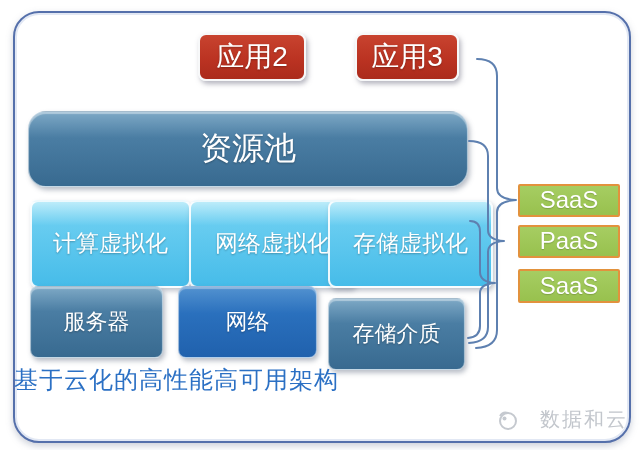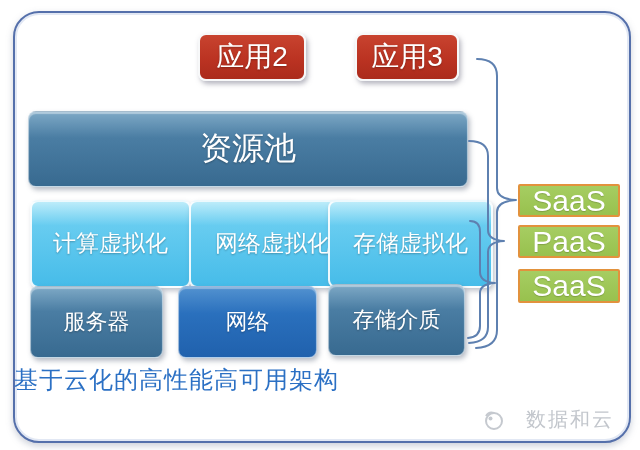--- a/index.html
+++ b/index.html
@@ -15,41 +15,41 @@
     text-shadow:0 1px 2px rgba(0,0,0,.28);}
 
   .app{background:linear-gradient(180deg,#c8432f 0%,#bb3322 55%,#ab2b1c 100%);
     border:2.5px solid #f7f8f9;font-size:28px;
     box-shadow:2px 3px 5px rgba(110,110,130,.5);}
 
   .steel{background:linear-gradient(180deg,#7ea9c6 0%,#4a7da3 35%,#386a90 100%);
     border:1px solid rgba(255,255,255,.55);
     box-shadow:2px 3px 5px rgba(100,110,130,.45), inset 0 2px 1px rgba(255,255,255,.4);}
 
-  .pool{font-size:32px;}
+  .pool{font-size:32px;border-radius:18px;}
   .hw{font-size:22px;}
 
   .virt{background:linear-gradient(180deg,#bcecfa 0%,#67ccf0 28%,#46bce9 100%);
     border:2px solid rgba(255,255,255,.9);font-size:23px;padding:8px 14px;
     box-shadow:2px 3px 5px rgba(100,110,130,.4);}
 
   .net{background:linear-gradient(180deg,#5292d0 0%,#2a70bd 38%,#2061ad 100%);
     border:1px solid rgba(255,255,255,.55);
     box-shadow:2px 3px 5px rgba(100,110,130,.45), inset 0 2px 1px rgba(255,255,255,.35);text-align:center;}
 
   .svc{background:linear-gradient(180deg,#a6cd62 0%,#98c14e 100%);
-    border:2px solid #e2923d;border-radius:2px;font-size:30px;
+    border:2px solid #e2923d;border-radius:2px;font-size:24px;
     text-shadow:0 1px 1px rgba(0,0,0,.18);}
 
   .braces{position:absolute;left:0;top:0;pointer-events:none;}
 
   .caption{position:absolute;left:14px;top:364px;width:614px;text-align:left;
     font-size:24px;font-weight:normal;color:#2b70c4;letter-spacing:1px;}
 
-  .watermark{position:absolute;right:26px;top:406px;display:flex;align-items:center;
+  .watermark{position:absolute;right:12px;top:406px;display:flex;align-items:center;
     gap:20px;color:#c2c6cc;font-size:20px;letter-spacing:2px;
     text-shadow:0 1px 0 #ffffff;}
 </style>
 </head>
 <body>
 
 <div class="stage">
 
   <div class="frame"></div>
 
@@ -73,21 +73,21 @@
   <div class="box virt" style="left:328px;top:200px;width:133px;height:68px;">
     <span>存储虚拟化</span>
   </div>
 
   <div class="box steel hw" style="left:30px;top:286px;width:131px;height:70px;">
     <span>服务器</span>
   </div>
   <div class="box net hw" style="left:178px;top:286px;width:137px;height:70px;">
     <span>网络</span>
   </div>
-  <div class="box steel hw" style="left:328px;top:284px;width:135px;height:70px;">
+  <div class="box steel hw" style="left:328px;top:298px;width:135px;height:70px;">
     <span>存储介质</span>
   </div>
 
   <svg class="braces" width="640" height="450" viewBox="0 0 640 450">
     <g fill="none" stroke="#5e80b0" stroke-width="2" stroke-linecap="round" stroke-linejoin="round">
       <path d="M477,59 Q497,59 497,76 L497,188 Q497,199 516,200 Q497,201 497,212 L497,330 Q497,347 476,348"></path>
       <path d="M469,141 Q488,141 488,156 L488,230 Q488,240 504,241 Q488,242 488,252 L488,327 Q488,342 469,343"></path>
       <path d="M470,221 Q480,221 480,232 L480,272 Q480,282 495,283 Q480,284 480,293 L480,326 Q480,337 468,338"></path>
     </g>
   </svg>

